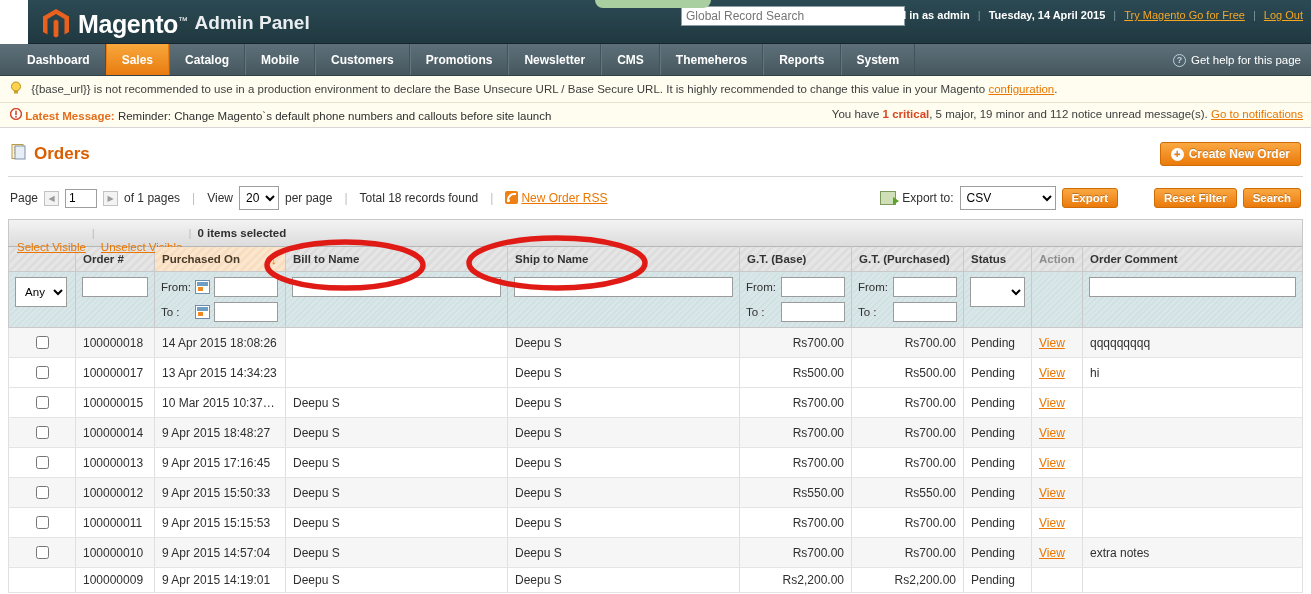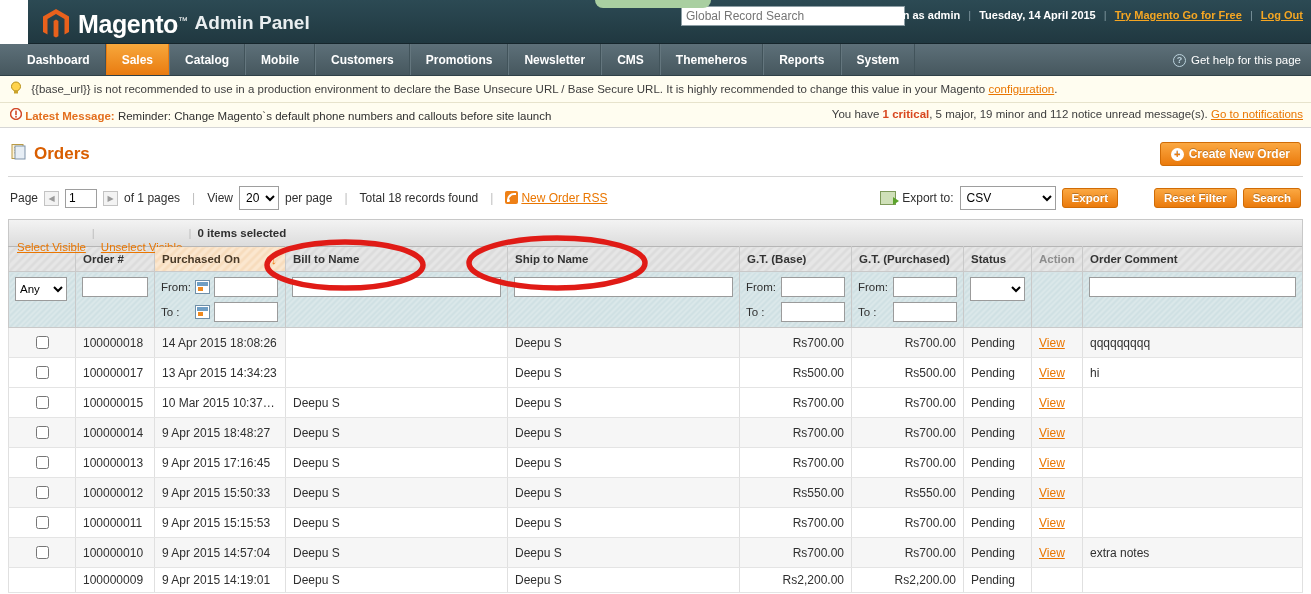--- a/index.html
+++ b/index.html
@@ -36,21 +36,21 @@
   .gsearch{
     position:absolute; left:653px; top:6px; width:224px; height:20px;
     border:1px solid #8d9ea5; background:#fff; font-size:12px;
     padding:1px 4px; color:#3a3a3a; font-family:"Liberation Sans",sans-serif;
   }
   .hdr-right{
     position:absolute; right:8px; top:9px; color:#ffffff; font-size:11px;
     font-weight:bold; white-space:nowrap;
   }
   .hdr-right .sep{ color:#7d959d; font-weight:normal; margin:0 5px; }
-  .hdr-right a{ color:#f5a623; text-decoration:underline; font-weight:bold; }
+  .hdr-right a{ color:#f5a623; text-decoration:underline; font-weight:normal; }
 
   
   .nav{
     height:32px; background:#53656d;
     background-image:linear-gradient(180deg,#5d7079 0%,#46575e 100%);
     display:flex; align-items:stretch; position:relative;
     border-bottom:1px solid #2f4047;
   }
   .nav-item{
     padding:0 15px; display:flex; align-items:center; color:#ffffff;
@@ -190,21 +190,21 @@
     vertical-align:top;
   }
   tr.filter-row td.hatch{
     background-image:repeating-linear-gradient(135deg,#dbe8ea 0 2px,#cfe0e3 2px 4px);
   }
   .f-input{
     width:100%; height:20px; border:1px solid #9b9b9b; background:#fff;
     font-size:12px; padding:1px 3px; font-family:"Liberation Sans",sans-serif;
   }
   .f-input.sm{ width:64px; }
-  .f-sel{ width:100%; height:24px; border:1px solid #9b9b9b; background:#fff; font-size:11.5px; }
+  .f-sel{ width:100%; height:30px; border:1px solid #9b9b9b; background:#fff; font-size:11.5px;text-align:center; }
   .f-sel.any{ width:52px; }
   .date-line{ display:flex; align-items:center; gap:4px; margin-bottom:5px; white-space:nowrap;}
   .date-line:last-child{ margin-bottom:0; }
   .date-line .lab{ font-size:11.5px; width:30px; }
   .cal-ic{
     width:15px;height:14px;background:#fff;border:1px solid #6f8fa8;display:inline-block;
     position:relative;
   }
   .cal-ic:before{
     content:"";position:absolute;left:1px;top:1px;right:1px;height:4px;background:#6f9ec4;

